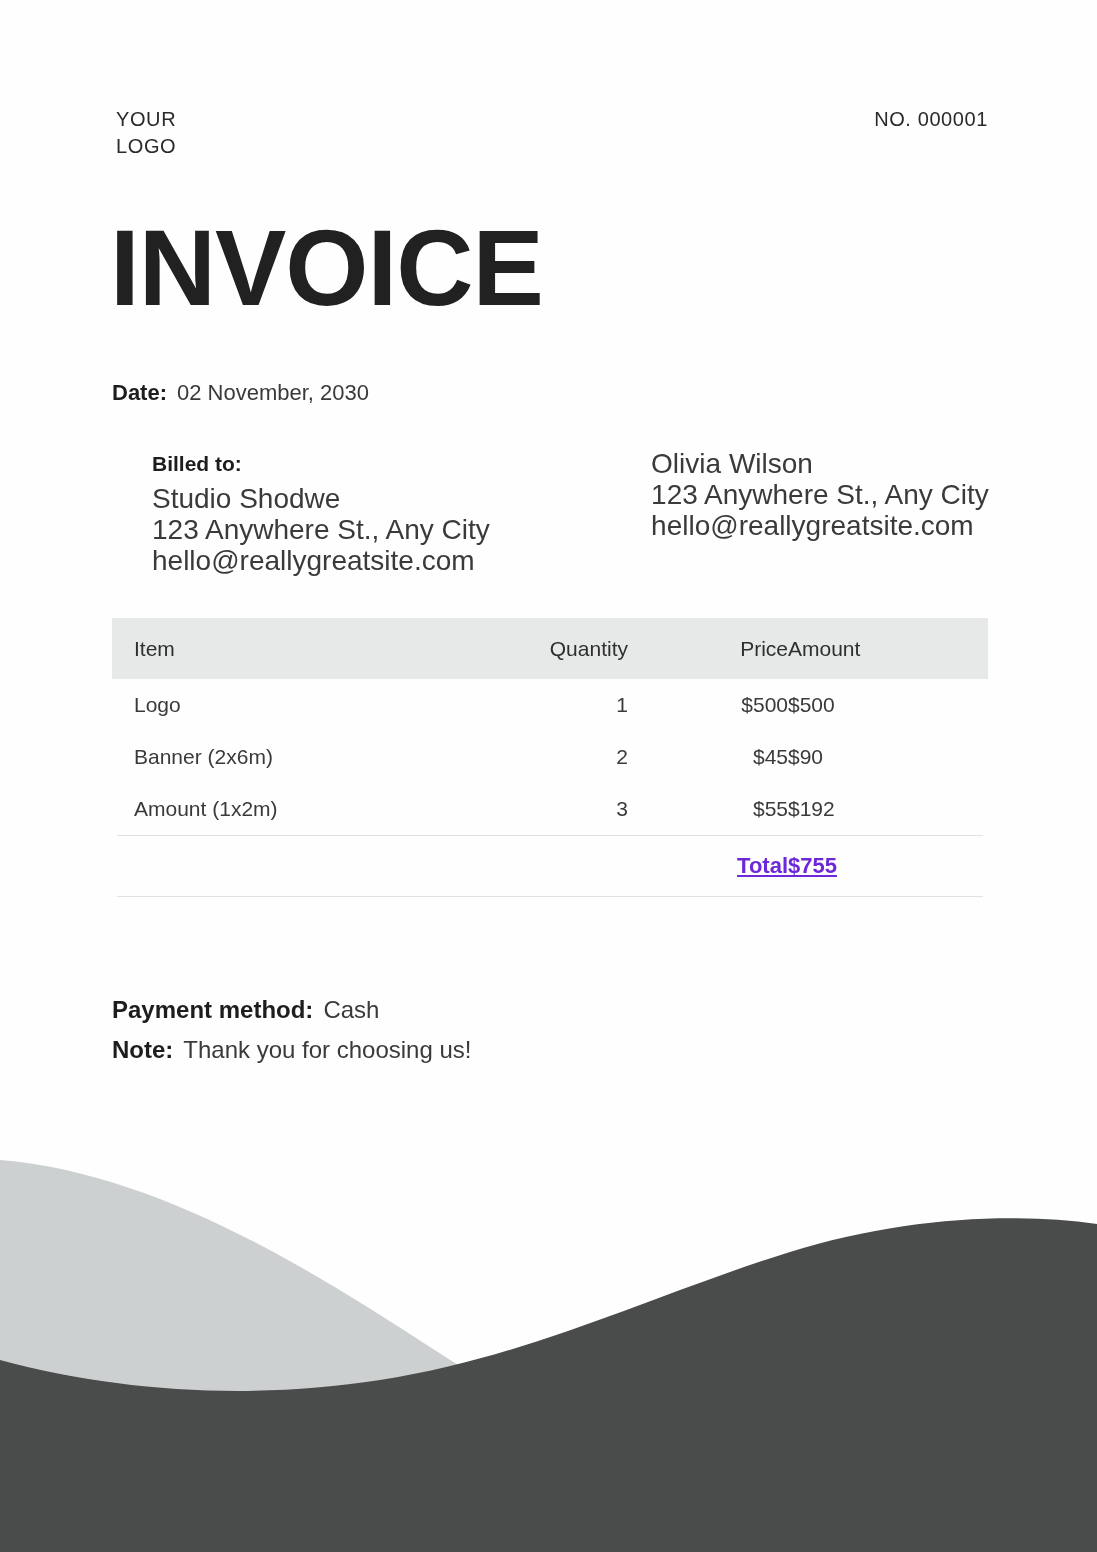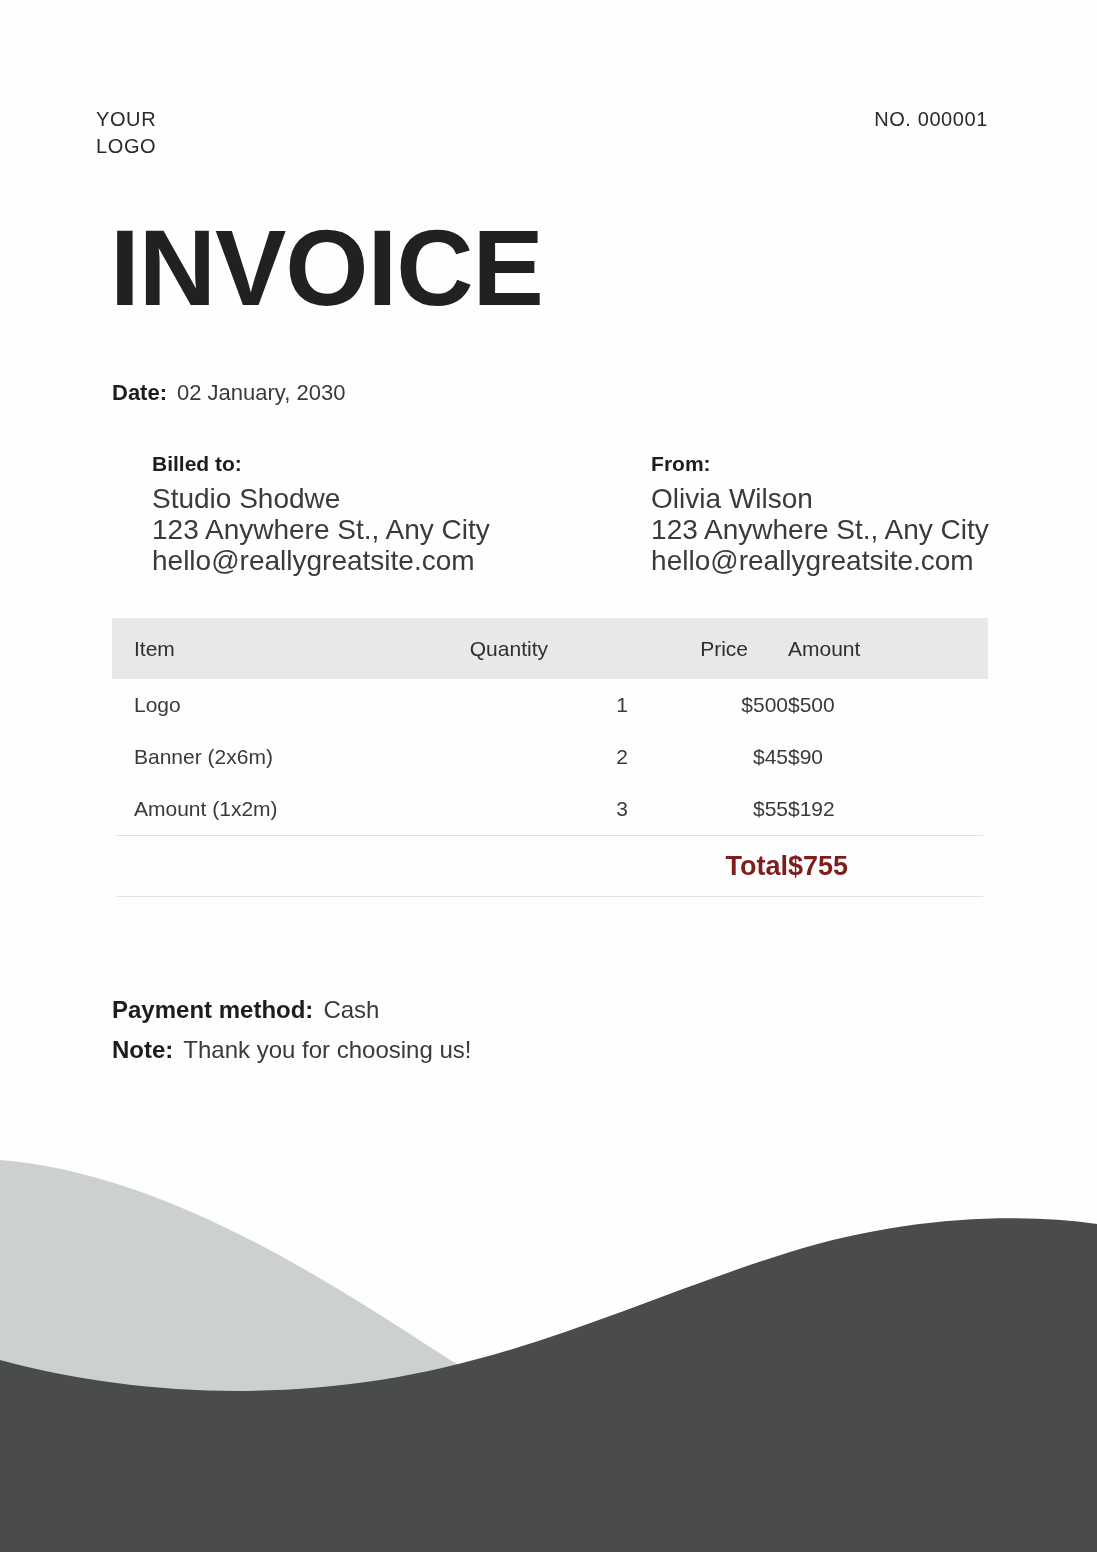--- a/index.html
+++ b/index.html
@@ -23,21 +23,21 @@
     left: 0;
     bottom: 0;
     width: 1097px;
     height: 420px;
     z-index: 0;
   }
 
   
   .header {
     position: absolute;
-    left: 96px;
+    left: 116px;
     top: 106px;
     right: 109px;
     display: flex;
     justify-content: space-between;
     align-items: flex-start;
     z-index: 2;
   }
   .logo-block {
     font-size: 20px;
     line-height: 27px;
@@ -123,21 +123,20 @@
     width: 876px;
     z-index: 2;
   }
   .thead {
     display: flex;
     align-items: center;
     background: #e7e8e8;
     height: 61px;
     padding: 0 22px;
     box-sizing: border-box;
-    gap: 40px;
   }
   .thead .th {
     font-size: 21px;
     font-weight: 400;
     color: #2f2f2f;
   }
   .col-item   { flex: 1 1 auto; text-align: left; }
   .col-qty    { width: 190px; text-align: right; }
   .col-price  { width: 160px; text-align: right; }
   .col-amount { width: 178px; text-align: left; }
@@ -163,23 +162,24 @@
     margin: 0 5px;
   }
   .total-row {
     display: flex;
     align-items: center;
     height: 60px;
     padding: 0 22px;
     box-sizing: border-box;
   }
   .total-row .td {
-    font-size: 27px;
-    font-weight: 700;
-    color: #7f1d1d;
+    font-size: 22px;
+    font-weight: 700;
+    color: #6d28d9;
+    text-decoration: underline;
   }
 
   
   .notes {
     position: absolute;
     left: 112px;
     top: 990px;
     z-index: 2;
   }
   .note-line {
@@ -211,32 +211,31 @@
     <div class="logo-block">
       <div>YOUR</div>
       <div>LOGO</div>
     </div>
     <div class="invoice-no">NO. 000001</div>
   </div>
 
   <div class="title">INVOICE</div>
 
   <div class="date-row">
-    <span class="lbl">Date:</span><span class="val">02 January, 2030</span>
+    <span class="lbl">Date:</span><span class="val">02 November, 2030</span>
   </div>
 
   <div class="parties">
     <div class="party billed">
       <div class="party-title">Billed to:</div>
       <div class="party-line">Studio Shodwe</div>
       <div class="party-line">123 Anywhere St., Any City</div>
       <div class="party-line">hello@reallygreatsite.com</div>
     </div>
     <div class="party from">
-      <div class="party-title">From:</div>
       <div class="party-line">Olivia Wilson</div>
       <div class="party-line">123 Anywhere St., Any City</div>
       <div class="party-line">hello@reallygreatsite.com</div>
     </div>
   </div>
 
   <div class="table">
 
     <div class="thead">
       <div class="th col-item">Item</div>

